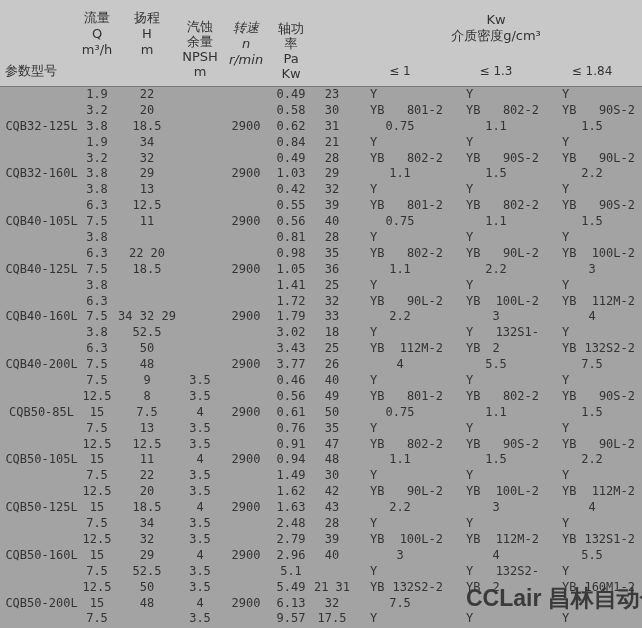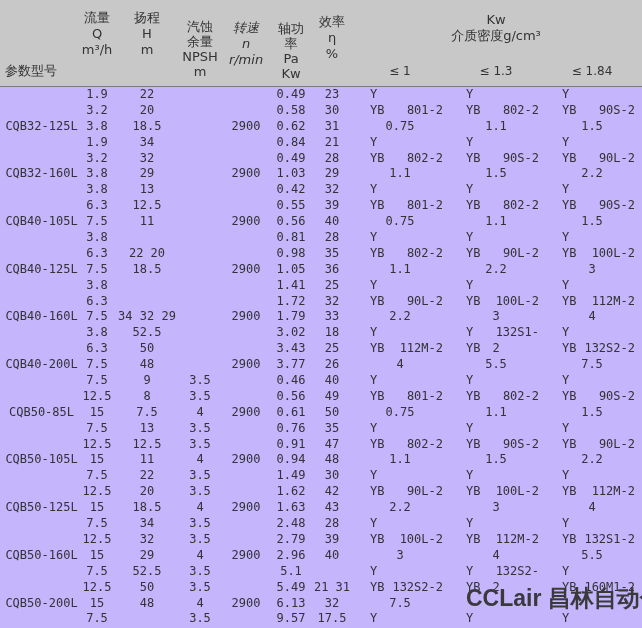--- a/index.html
+++ b/index.html
@@ -3,21 +3,21 @@
 <meta charset="utf-8">
 <style>
   html,body{margin:0;padding:0;}
   body{
     font-family:"DejaVu Sans Mono","Liberation Mono",monospace;
     background:#e8e8e8;
   }
   #screen{
     position:relative;
     width:642px;height:628px;
-    background:#c4b5fd;
+    background:#a3a3a3;
     color:#333;
     overflow:hidden;
   }
   
   #header{
     position:relative;
     width:642px;height:87px;
     background:#c8c8c8;
     border-bottom:1px solid #7a7a7a;
     box-sizing:border-box;
@@ -92,25 +92,20 @@
       <div>r/min</div>
     </div>
 
     <div class="hcol" style="left:270px;width:42px;top:2px;line-height:15px;">
       <div style="line-height:15px;margin-top:19px;">轴功</div>
       <div style="line-height:15px;">率</div>
       <div style="line-height:15px;">Pa</div>
       <div style="line-height:15px;">Kw</div>
     </div>
 
-    <div class="hcol" style="left:312px;width:40px;top:14px;">
-      <div>效率</div>
-      <div>η</div>
-      <div>%</div>
-    </div>
 
     <div class="hcol" style="left:352px;width:288px;top:12px;">
       <div>Kw</div>
       <div>介质密度g/cm³</div>
     </div>
 
     <div class="density-label" style="left:352px;width:96px;">≤ 1</div>
     <div class="density-label" style="left:448px;width:96px;">≤ 1.3</div>
     <div class="density-label" style="left:544px;width:96px;">≤ 1.84</div>
 

